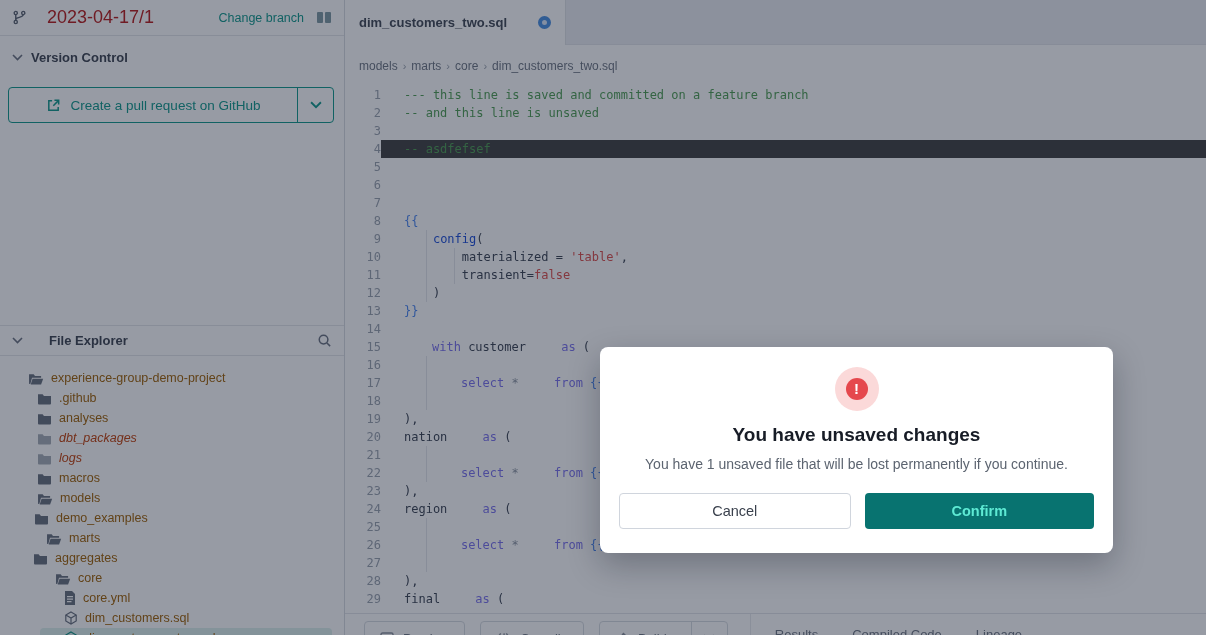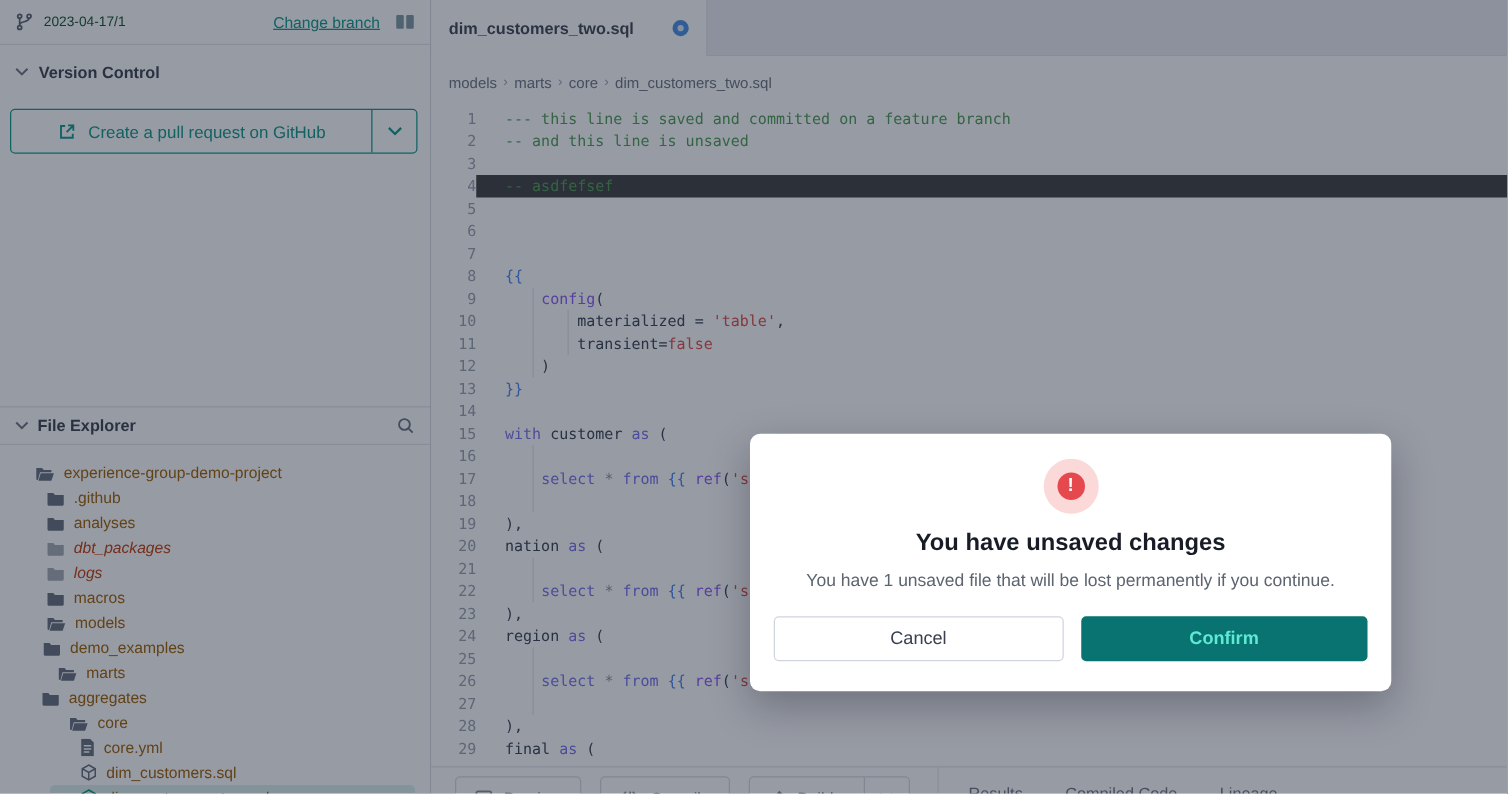--- a/index.html
+++ b/index.html
@@ -3,30 +3,30 @@
 <meta charset="utf-8">
 <style>
   * { margin:0; padding:0; box-sizing:border-box; }
   body { font-family:"Liberation Sans", sans-serif; background:#5b6270; }
   .app { position:relative; width:1206px; height:635px; overflow:hidden; background:#fff; }
 
   
   .sidebar { position:absolute; left:0; top:0; width:345px; height:635px; background:#fff; border-right:1px solid #d8dbe0; z-index:1; }
   .branch-header { height:36px; display:flex; align-items:center; padding:0 12px; border-bottom:1px solid #e4e6ea; }
   .branch-icon { color:#5b6370; display:flex; }
-  .branch-name { font-size:11px; color:#14532d; margin-left:8px; flex:1; }
-  .change-branch { font-size:12.5px; color:var(--accent); margin-right:12px; cursor:pointer;text-decoration:underline; }
+  .branch-name { font-size:18px; color:#b91c1c; margin-left:20px; flex:1; }
+  .change-branch { font-size:12.5px; color:var(--accent); margin-right:12px; cursor:pointer; }
   .book-icon { color:#7f99a3; display:flex; }
   .section-header { height:42px; display:flex; align-items:center; padding:0 12px; gap:8px; }
   .section-title { font-weight:bold; color:#3e4450; font-size:13px; flex:1; }
   .chev { color:#6b7280; display:flex; }
   .pr-button { position:absolute; left:8px; right:10px; top:87px; height:36px; border:1.5px solid var(--accent); border-radius:4px; background:#fff; display:flex; align-items:stretch; cursor:pointer; }
   .pr-main { flex:1; display:flex; align-items:center; justify-content:center; gap:10px; color:var(--accent); font-size:13.5px; }
   .pr-caret { width:36px; border-left:1.5px solid var(--accent); display:flex; align-items:center; justify-content:center; color:var(--accent); }
-  .fe-header { position:absolute; top:325px; left:0; right:0; height:31px; border-top:1px solid #e4e6ea; border-bottom:1px solid #e4e6ea; display:flex; align-items:center; padding:0 12px; gap:7px; }
+  .fe-header { position:absolute; top:325px; left:0; right:0; height:31px; border-top:1px solid #e4e6ea; border-bottom:1px solid #e4e6ea; display:flex; align-items:center; padding:0 12px; gap:26px; }
   .search-icon { margin-left:auto; color:#6b7280; display:flex; cursor:pointer; }
   .file-tree { position:absolute; top:368px; left:0; right:0; bottom:-10px; }
   .tree-row { height:20px; display:flex; align-items:center; font-size:12.5px; color:#a16207; cursor:pointer; }
   .tree-row.muted { color:#c2410c; font-style:italic; }
   .tree-row.muted .tree-icon { color:#a7adb6; }
   .tree-icon { color:#68707e; display:flex; flex:none; }
   .tree-label { margin-left:7px; white-space:nowrap; }
   .tree-row.selected { background:#ddf0ed; border-radius:4px; margin-right:12px; }
   .tree-row.selected .tree-icon { color:#0e9384; }
 
@@ -38,22 +38,22 @@
   .breadcrumb { position:absolute; left:345px; top:45px; right:0; height:41px; background:#fff; display:flex; align-items:center; padding-left:14px; font-size:12px; color:#6e7683; z-index:1; }
   .crumb { margin-right:5px; cursor:pointer; }
   .crumb-sep { color:#9aa2ad; margin-right:5px; font-size:11px; }
   .editor { position:absolute; left:345px; top:86px; right:0; height:527px; background:#fff; font-family:"DejaVu Sans Mono", monospace; font-size:12px; line-height:18px; z-index:1; }
   .cl { display:flex; height:18px; }
   .gut { width:36px; text-align:right; color:#9aa2ae; flex:none; user-select:none; }
   .code { flex:1; padding-left:23px; position:relative; white-space:pre; color:#3c4453; }
   .cl.hl .code { background:#404040; }
   .iguide { position:absolute; top:0; bottom:0; width:1px; background:#e4e7eb; }
   .tk-com { color:#4f9e53; }
-  .tk-kw  { color:#7b72ee; }
-  .tk-fn  { color:#8b5cf6; }
+  .tk-kw  { color:#7b72ee;margin-left:28px; }
+  .tk-fn  { color:#1d4ed8; }
   .tk-br  { color:#4a86f0; }
   .tk-str { color:#dd4f4c; }
   .tk-lit { color:#dd4f4c; }
   .tk-def { color:#3c4453; }
   .tk-op  { color:#8b93a0; }
 
   
   .bottombar { position:absolute; left:345px; top:613px; right:0; height:60px; background:#fff; border-top:1px solid #e2e5e9; display:flex; align-items:flex-start; z-index:1; }
   .bb-buttons { display:flex; gap:15px; padding:7px 0 0 19px; }
   .bbtn { height:34px; border:1px solid #d7dbe1; border-radius:4px; background:#fff; display:flex; align-items:center; padding:0 15px; gap:9px; color:#6e7683; font-size:13px; cursor:pointer; }

